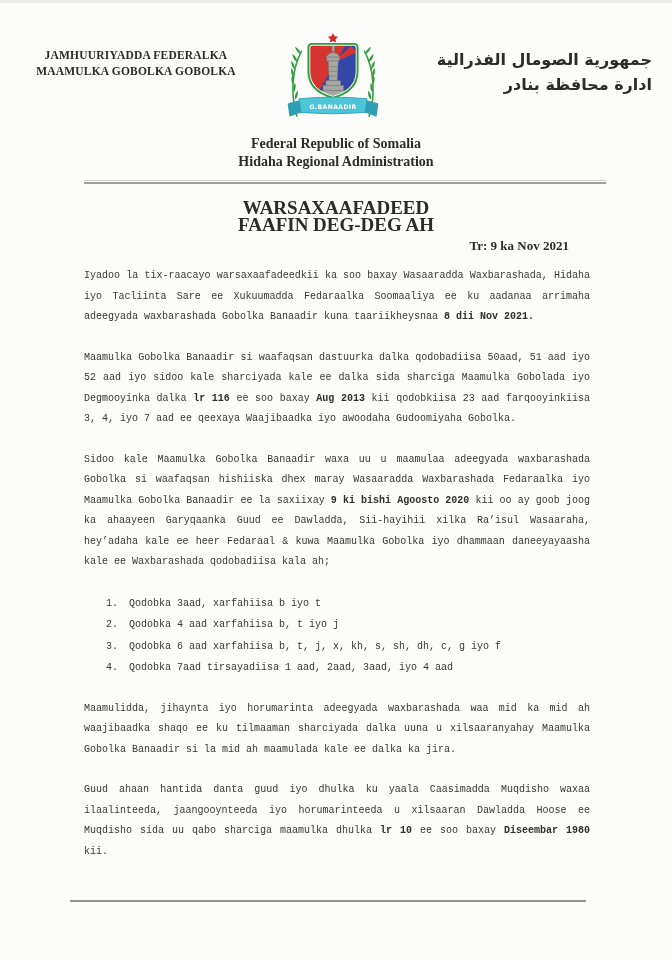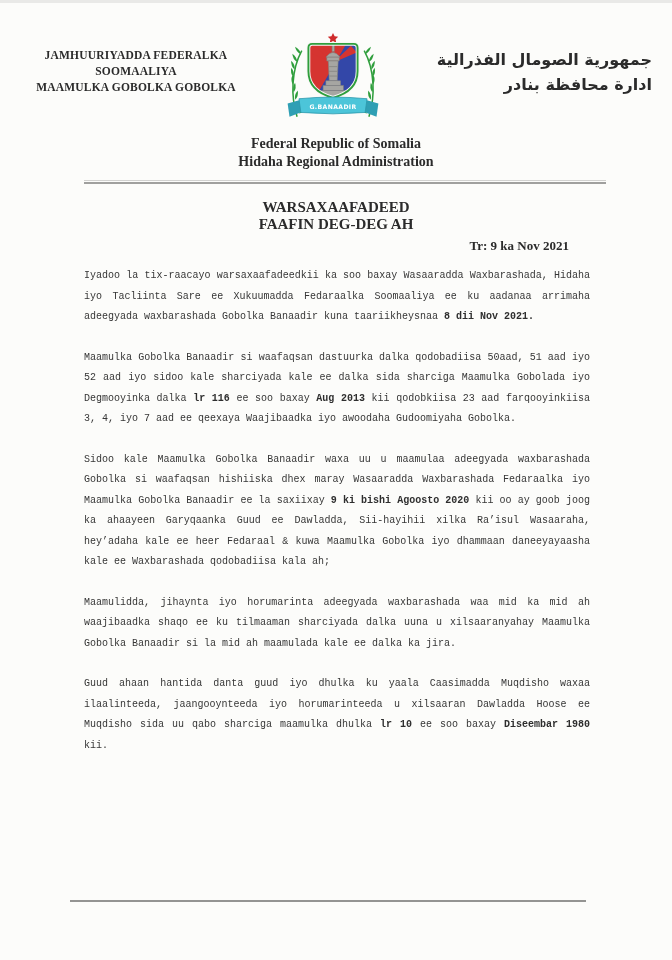--- a/index.html
+++ b/index.html
@@ -9,39 +9,38 @@
     font-family:"Liberation Serif",serif;
   }
   .letterhead{display:flex;align-items:flex-start;padding:28px 20px 0 30px;}
   .org{width:212px;padding-top:16px;font-weight:bold;font-size:11.5px;line-height:16px;
        text-align:center;letter-spacing:0.2px;color:#2b2b2b;}
   .emblem-wrap{flex:1;display:flex;justify-content:center;}
   .arabic{width:228px;padding-top:16px;font-weight:bold;font-size:16px;line-height:25px;
           direction:rtl;font-family:"DejaVu Sans",sans-serif;color:#2b2b2b;}
   .english{margin-top:12px;text-align:center;font-weight:bold;font-size:14px;line-height:17.5px;color:#2b2b2b;}
   .rule-top{margin:10px 66px 0 84px;height:1px;border-top:1px solid #d2d2d0;border-bottom:2px solid #a0a09e;}
-  .doc-title{margin-top:15px;text-align:center;font-weight:bold;font-size:15px;line-height:17px;color:#2b2b2b;}
+  .doc-title{margin-top:15px;text-align:center;font-weight:bold;font-size:19px;line-height:17px;color:#2b2b2b;}
   .date-line{margin-top:5px;padding-right:103px;text-align:right;font-weight:bold;font-size:13px;color:#2b2b2b;}
   .bodytext{margin:12px 82px 0 84px;font-size:10px;line-height:20.5px;text-align:justify;
             text-justify:inter-word;color:#363636;font-family:Liberation Mono, monospace;}
   .bodytext p{margin:0 0 20px 0;}
   .bodytext ol{margin:0 0 20px 0;padding-left:40px;line-height:21.5px;text-align:left;}
   .bodytext li{padding-left:5px;}
   .rule-bottom{position:absolute;left:70px;right:86px;top:897px;border-top:2px solid #949492;}
   .b{font-weight:bold;color:#2e2e2e;}
 </style>
 </head>
 <body>
 
 <div class="page">
 
   <div class="letterhead">
     <div class="org">
       <div>JAMHUURIYADDA FEDERALKA</div>
-      <div>SOOMAALIYA</div>
       <div>MAAMULKA GOBOLKA GOBOLKA</div>
     </div>
 
     <div class="emblem-wrap">
       <svg width="104" height="92" viewBox="0 0 110 96">
         <defs>
           <path id="leaf" d="M0,0 Q2.6,-4.5 0,-10 Q-2.6,-4.5 0,0 Z"></path>
           <clipPath id="shieldclip">
             <path d="M33,13 H77 Q81,13 81,17 V42 C81,57 70,66 55,70 C40,66 29,57 29,42 V17 Q29,13 33,13 Z"></path>
           </clipPath>
@@ -124,18 +123,24 @@
     <div>WARSAXAAFADEED</div>
     <div>FAAFIN DEG-DEG AH</div>
   </div>
 
   <div class="date-line">Tr: 9 ka Nov 2021</div>
 
   <div class="bodytext">
     <p><span>Iyadoo la tix-raacayo warsaxaafadeedkii ka soo baxay Wasaaradda Waxbarashada, Hidaha iyo Tacliinta Sare ee Xukuumadda Fedaraalka Soomaaliya ee ku aadanaa arrimaha adeegyada waxbarashada Gobolka Banaadir kuna taariikheysnaa </span><span class="b">8 dii Nov 2021.</span></p>
     <p><span>Maamulka Gobolka Banaadir si waafaqsan dastuurka dalka qodobadiisa 50aad, 51 aad iyo 52 aad iyo sidoo kale sharciyada kale ee dalka sida sharciga Maamulka Gobolada iyo Degmooyinka dalka </span><span class="b">lr 116</span><span> ee soo baxay </span><span class="b">Aug 2013</span><span> kii qodobkiisa 23 aad farqooyinkiisa 3, 4, iyo 7 aad ee qeexaya Waajibaadka iyo awoodaha Gudoomiyaha Gobolka.</span></p>
     <p><span>Sidoo kale Maamulka Gobolka Banaadir waxa uu u maamulaa adeegyada waxbarashada Gobolka si waafaqsan hishiiska dhex maray Wasaaradda Waxbarashada Fedaraalka iyo Maamulka Gobolka Banaadir ee la saxiixay </span><span class="b">9 ki bishi Agoosto 2020</span><span> kii oo ay goob joog ka ahaayeen Garyqaanka Guud ee Dawladda, Sii-hayihii xilka Ra’isul Wasaaraha, hey’adaha kale ee heer Fedaraal &amp; kuwa Maamulka Gobolka iyo dhammaan daneeyayaasha kale ee Waxbarashada qodobadiisa kala ah;</span></p>
+    <ol>
+      <li>Qodobka 3aad, xarfahiisa b iyo t</li>
+      <li>Qodobka 4 aad xarfahiisa b, t iyo j</li>
+      <li>Qodobka 6 aad xarfahiisa b, t, j, x, kh, s, sh, dh, c, g iyo f</li>
+      <li>Qodobka 7aad tirsayadiisa 1 aad, 2aad, 3aad, iyo 4 aad</li>
+    </ol>
     <p><span>Maamulidda, jihaynta iyo horumarinta adeegyada waxbarashada waa mid ka mid ah waajibaadka shaqo ee ku tilmaaman sharciyada dalka uuna u xilsaaranyahay Maamulka Gobolka Banaadir si la mid ah maamulada kale ee dalka ka jira.</span></p>
     <p><span>Guud ahaan hantida danta guud iyo dhulka ku yaala Caasimadda Muqdisho waxaa ilaalinteeda, jaangooynteeda iyo horumarinteeda u xilsaaran Dawladda Hoose ee Muqdisho sida uu qabo sharciga maamulka dhulka </span><span class="b">lr 10</span><span> ee soo baxay </span><span class="b">Diseembar 1980</span><span> kii.</span></p>
   </div>
 
   <div class="rule-bottom"></div>
 </div>
 
 </body></html>

